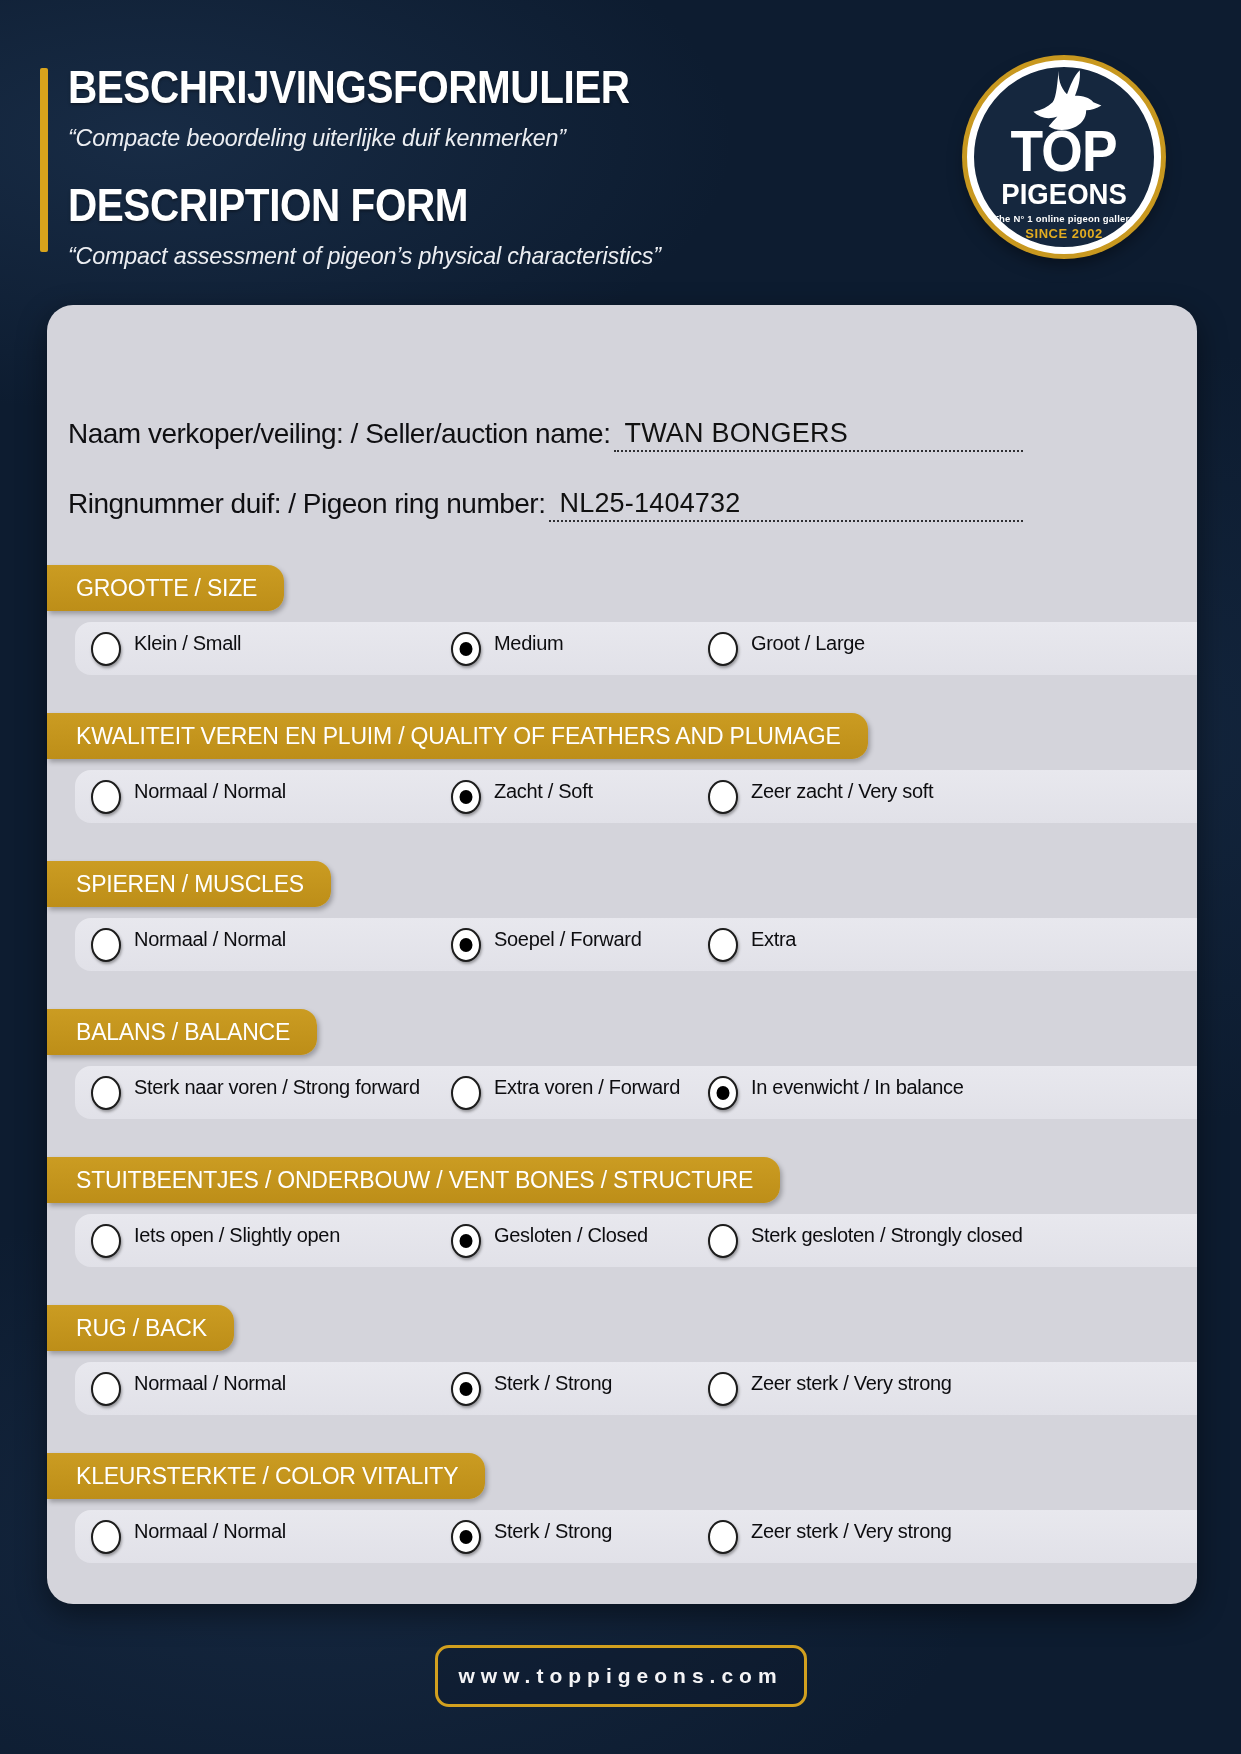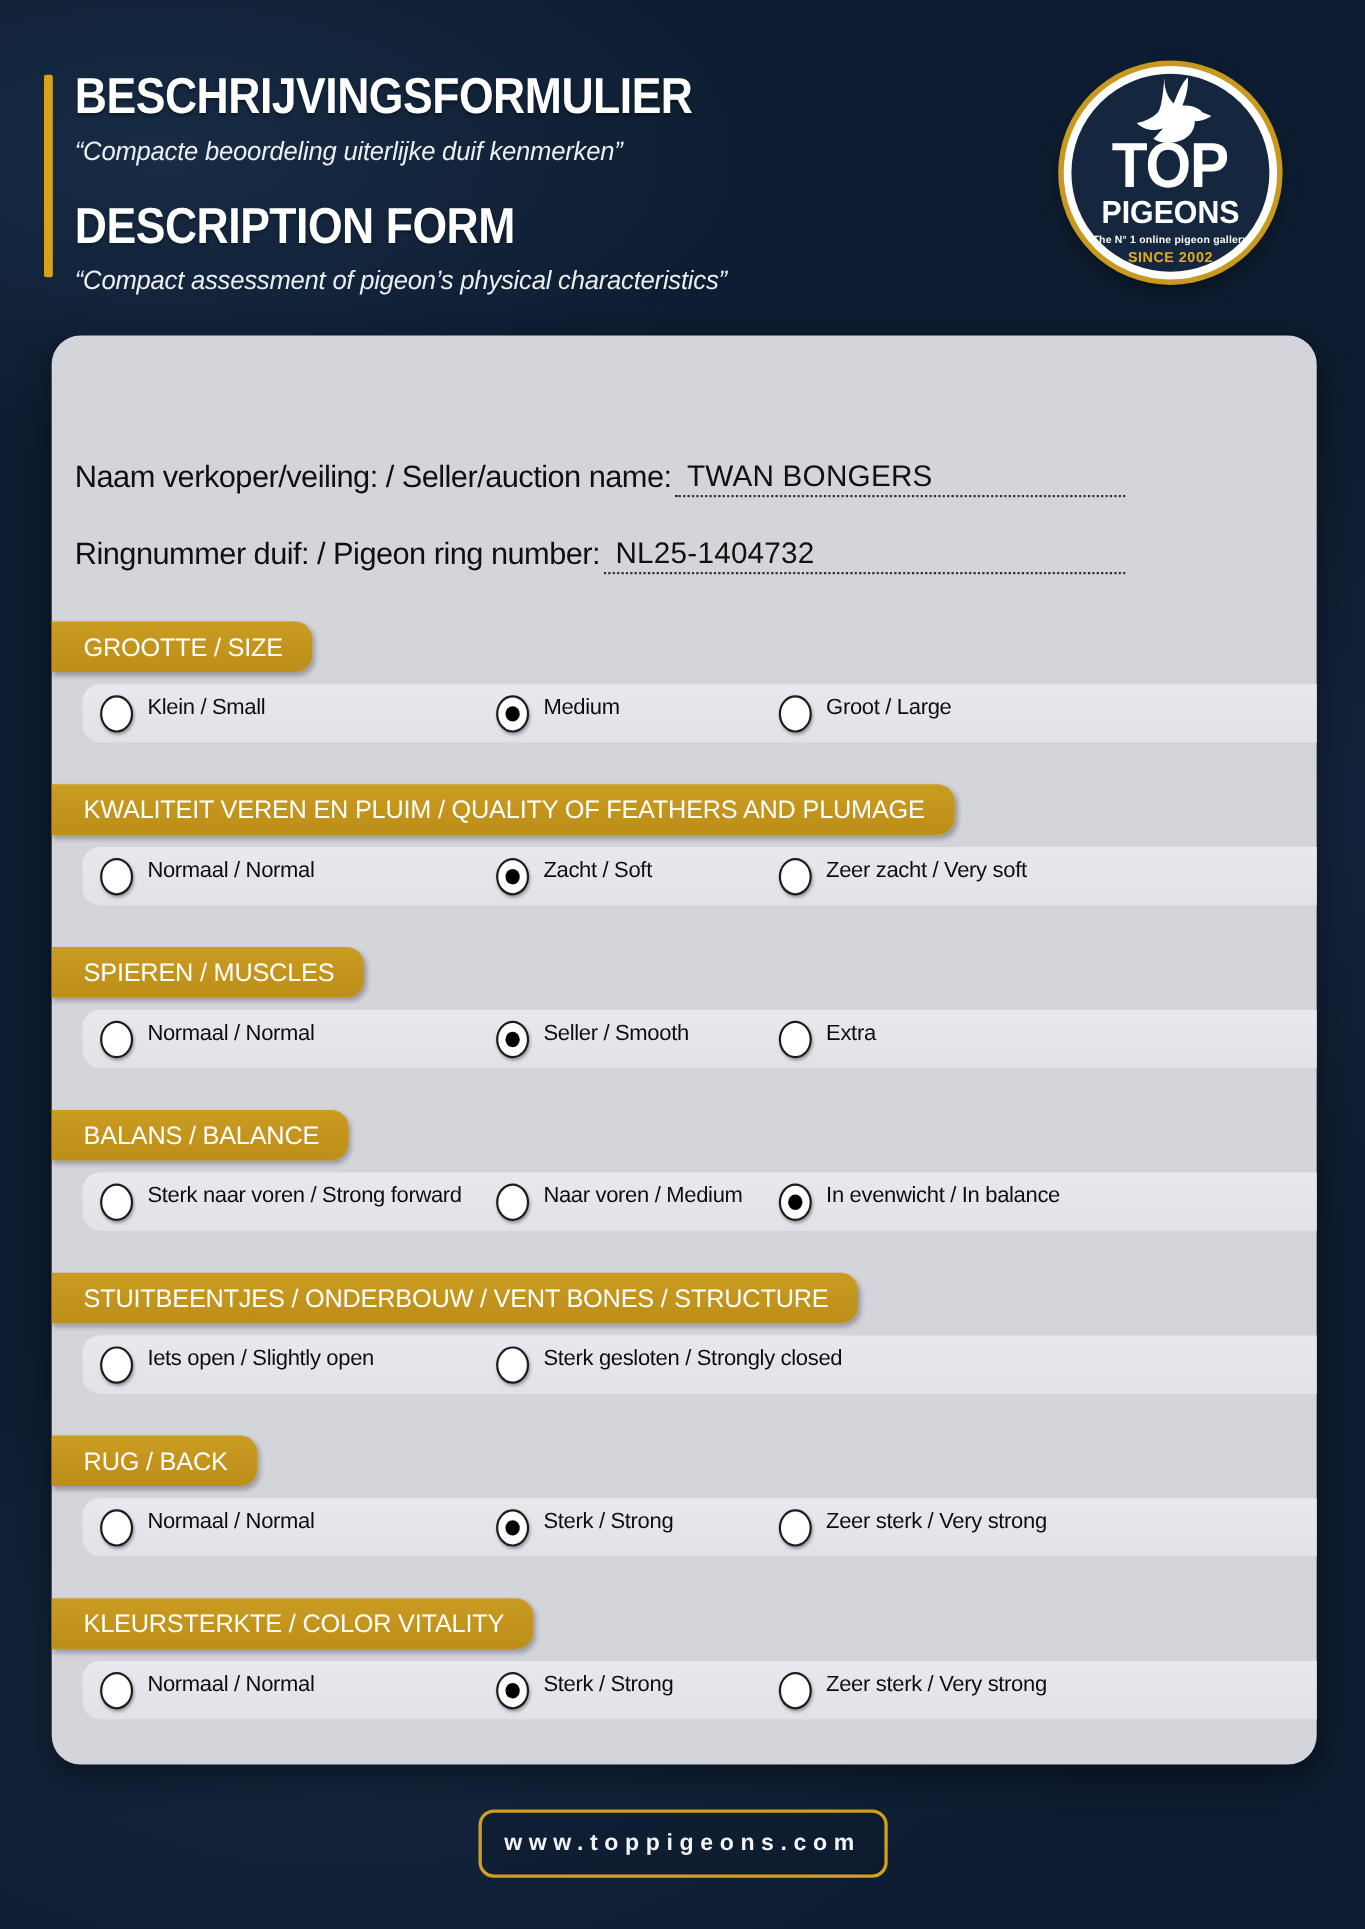--- a/index.html
+++ b/index.html
@@ -208,53 +208,57 @@
 
   <div class="section">
     <div class="banner">SPIEREN / MUSCLES</div>
     <div class="opt-row">
             <div class="opt">
               <span class="radio"></span>
               <span class="opt-label">Normaal / Normal</span>
             </div>
             <div class="opt">
               <span class="radio checked"></span>
-              <span class="opt-label">Seller / Smooth</span>
+              <span class="opt-label">Soepel / Forward</span>
             </div>
             <div class="opt">
               <span class="radio"></span>
               <span class="opt-label">Extra</span>
             </div>
           </div>
   </div>
 
   <div class="section">
     <div class="banner">BALANS / BALANCE</div>
     <div class="opt-row">
             <div class="opt">
               <span class="radio"></span>
               <span class="opt-label">Sterk naar voren / Strong forward</span>
             </div>
             <div class="opt">
               <span class="radio"></span>
-              <span class="opt-label">Naar voren / Medium</span>
+              <span class="opt-label">Extra voren / Forward</span>
             </div>
             <div class="opt">
               <span class="radio checked"></span>
               <span class="opt-label">In evenwicht / In balance</span>
             </div>
           </div>
   </div>
 
   <div class="section">
     <div class="banner">STUITBEENTJES / ONDERBOUW / VENT BONES / STRUCTURE</div>
     <div class="opt-row">
             <div class="opt">
               <span class="radio"></span>
               <span class="opt-label">Iets open / Slightly open</span>
+            </div>
+            <div class="opt">
+              <span class="radio checked"></span>
+              <span class="opt-label">Gesloten / Closed</span>
             </div>
             <div class="opt">
               <span class="radio"></span>
               <span class="opt-label">Sterk gesloten / Strongly closed</span>
             </div>
           </div>
   </div>
 
   <div class="section">
     <div class="banner">RUG / BACK</div>

